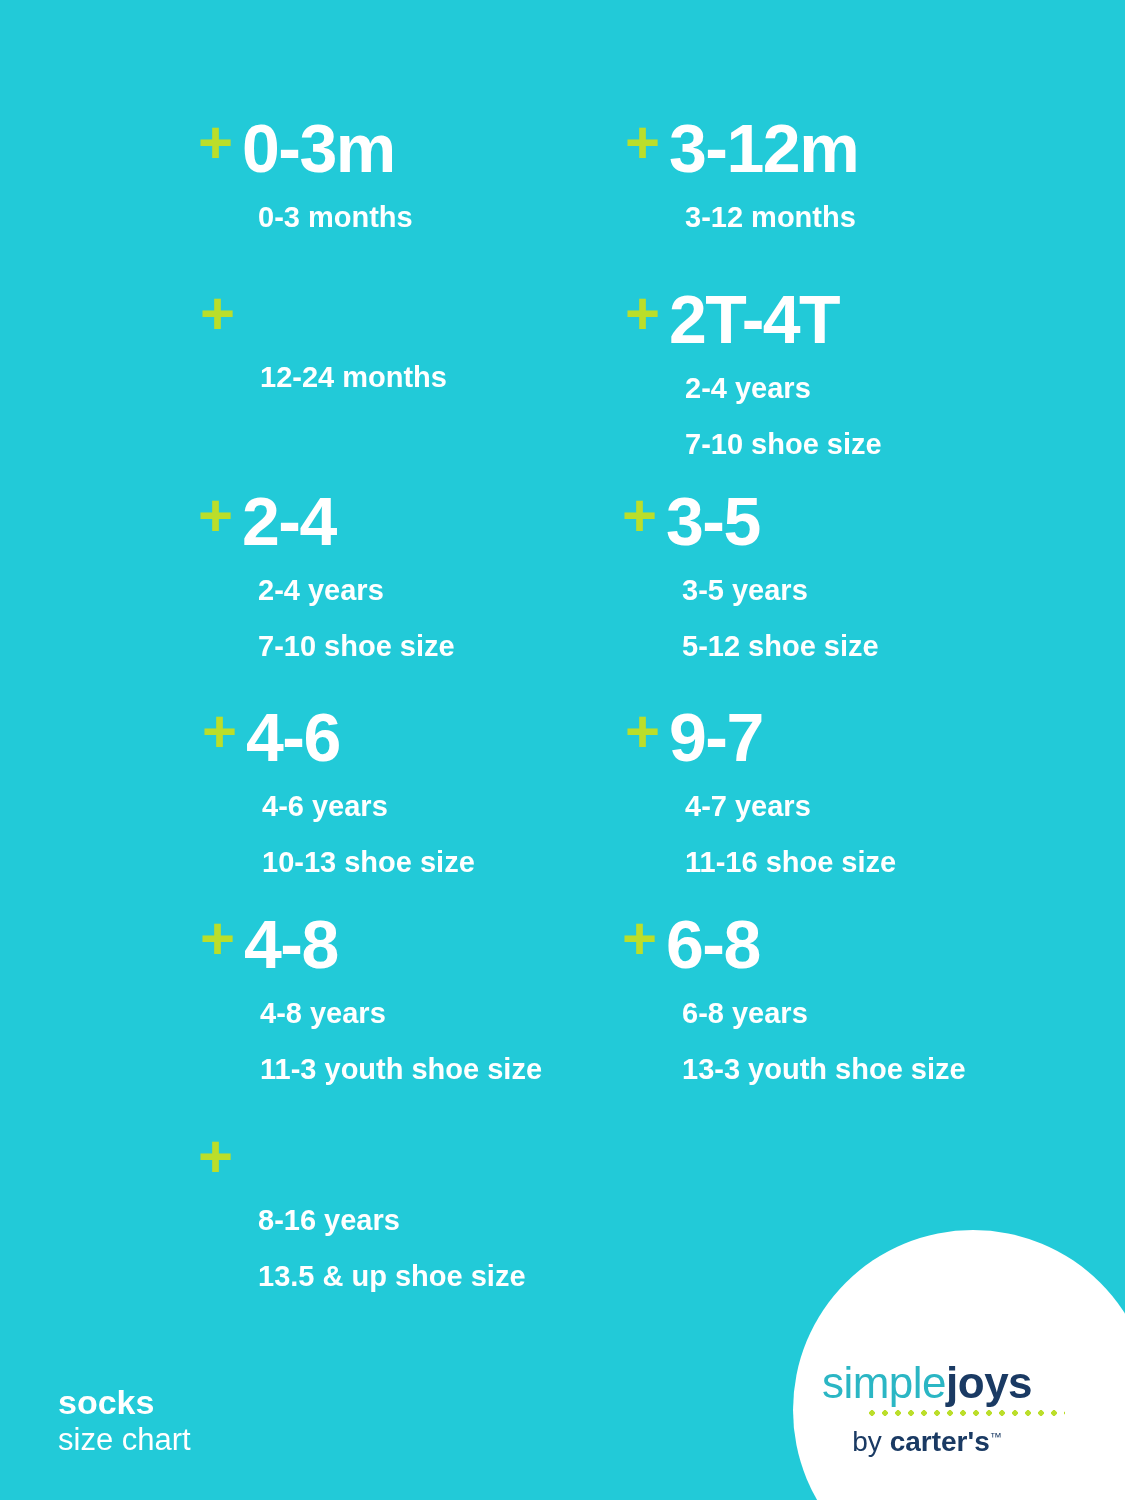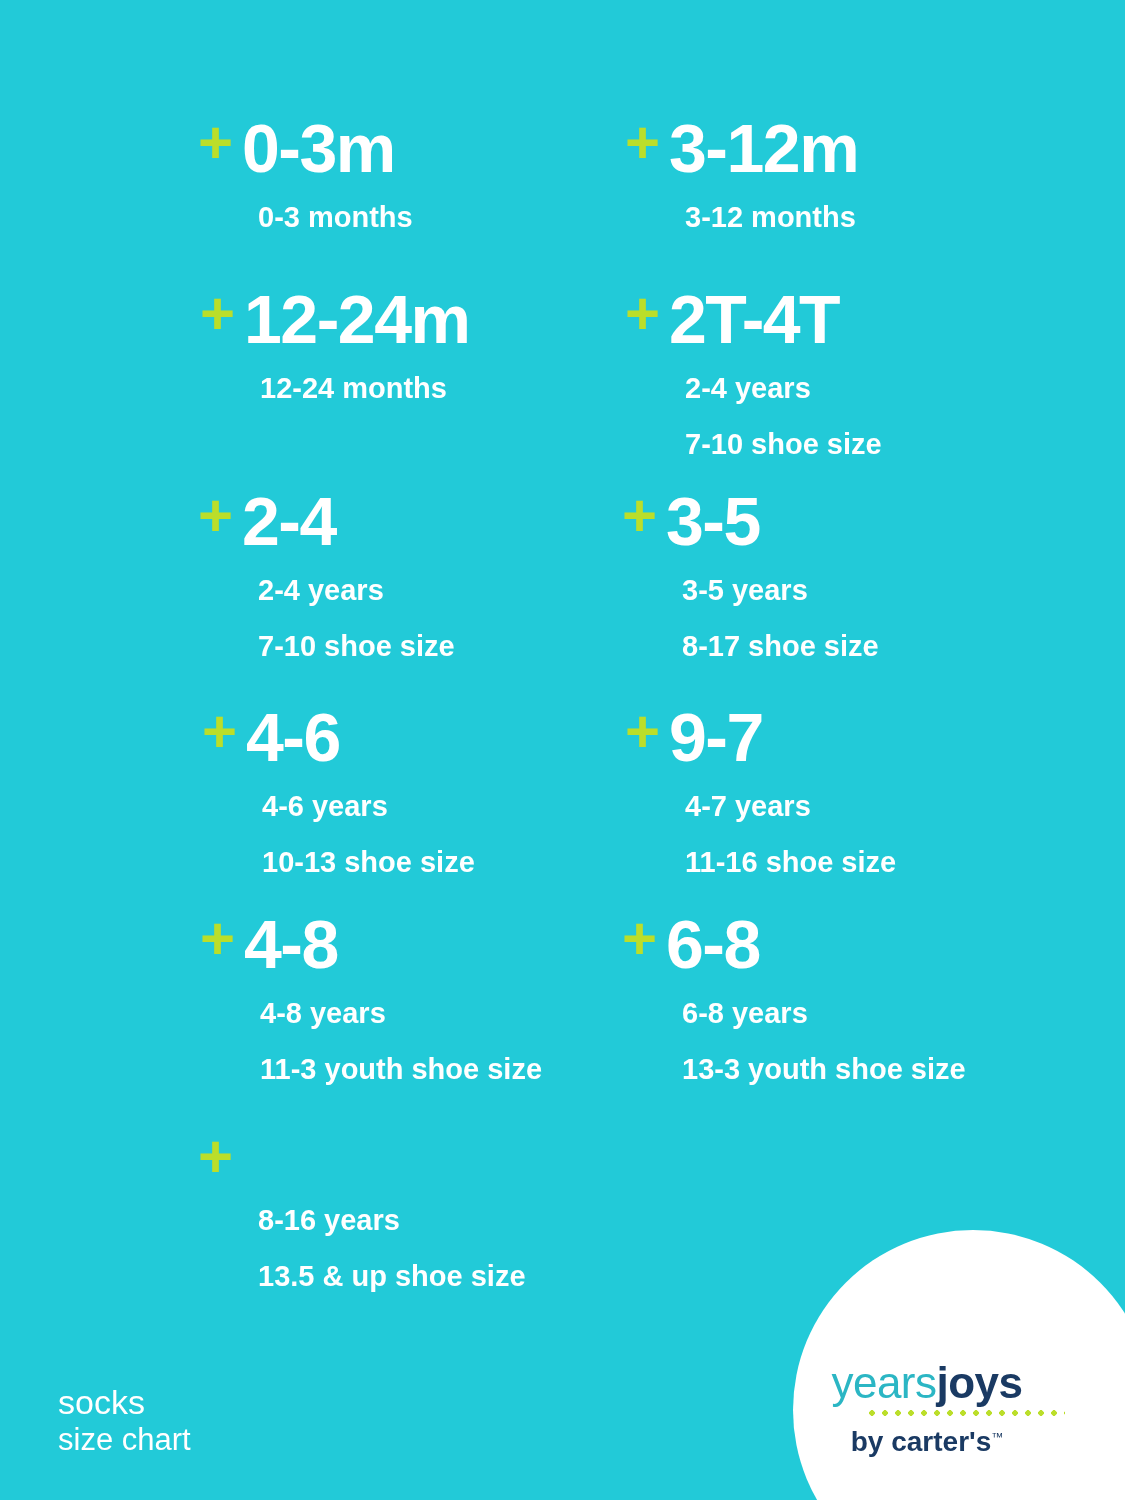--- a/index.html
+++ b/index.html
@@ -82,21 +82,21 @@
   .e-8up     { left: 198px; }
 
   .footer {
     position: absolute;
     left: 58px;
     bottom: 42px;
   }
   .footer-title {
     color: #FFFFFF;
     font-size: 34px;
-    font-weight: normal;
+    font-weight: bold;
     line-height: 1.15;
   }
   .footer-sub {
     color: #FFFFFF;
     font-size: 31px;
     font-weight: normal;
     line-height: 1.15;
   }
   .logo-circle {
     position: absolute;
@@ -141,21 +141,21 @@
     margin-left: auto;
     margin-right: 2px;
   }
   .logo-by {
     margin-top: 9px;
     font-size: 28px;
     color: #1A3A63;
     white-space: nowrap;
   }
   .logo-by .by {
-    font-weight: bold;
+    font-weight: normal;
     text-align: right;
   }
   .logo-by .carters {
     font-weight: bold;
   }
   .logo-by .tm {
     font-size: 12px;
     vertical-align: super;
     font-weight: normal;
   }
@@ -179,21 +179,20 @@
       <div class="size-head">
         <span class="plus">+</span>
         <span class="size-label">3-12m</span>
       </div>
       <div class="sub">3-12 months</div>
     </div>
 
     <div class="size-entry row2 e-12-24m">
       <div class="size-head">
         <span class="plus">+</span>
-        <span class="size-label">12-24m</span>
       </div>
       <div class="sub">12-24 months</div>
     </div>
 
     <div class="size-entry row2 e-2t4t">
       <div class="size-head">
         <span class="plus">+</span>
         <span class="size-label">2T-4T</span>
       </div>
       <div class="sub">2-4 years</div>
@@ -208,21 +207,21 @@
       <div class="sub">2-4 years</div>
       <div class="sub">7-10 shoe size</div>
     </div>
 
     <div class="size-entry row3 e-3-5">
       <div class="size-head">
         <span class="plus">+</span>
         <span class="size-label">3-5</span>
       </div>
       <div class="sub">3-5 years</div>
-      <div class="sub">8-17 shoe size</div>
+      <div class="sub">5-12 shoe size</div>
     </div>
 
     <div class="size-entry row4 e-4-6">
       <div class="size-head">
         <span class="plus">+</span>
         <span class="size-label">4-6</span>
       </div>
       <div class="sub">4-6 years</div>
       <div class="sub">10-13 shoe size</div>
     </div>
@@ -265,21 +264,21 @@
   </div>
 
   <div class="footer">
     <div class="footer-title">socks</div>
     <div class="footer-sub">size chart</div>
   </div>
 
   <div class="logo-circle"></div>
   <div class="logo-wrap">
     <div class="logo-main">
-      <span class="logo-simple">years</span><span class="logo-joys">joys</span>
+      <span class="logo-simple">simple</span><span class="logo-joys">joys</span>
     </div>
     <span class="logo-dots"></span>
     <div class="logo-by">
       <span class="by">by </span><span class="carters">carter's</span><span class="tm">™</span>
     </div>
   </div>
 
 </div>
 
 </body></html>

